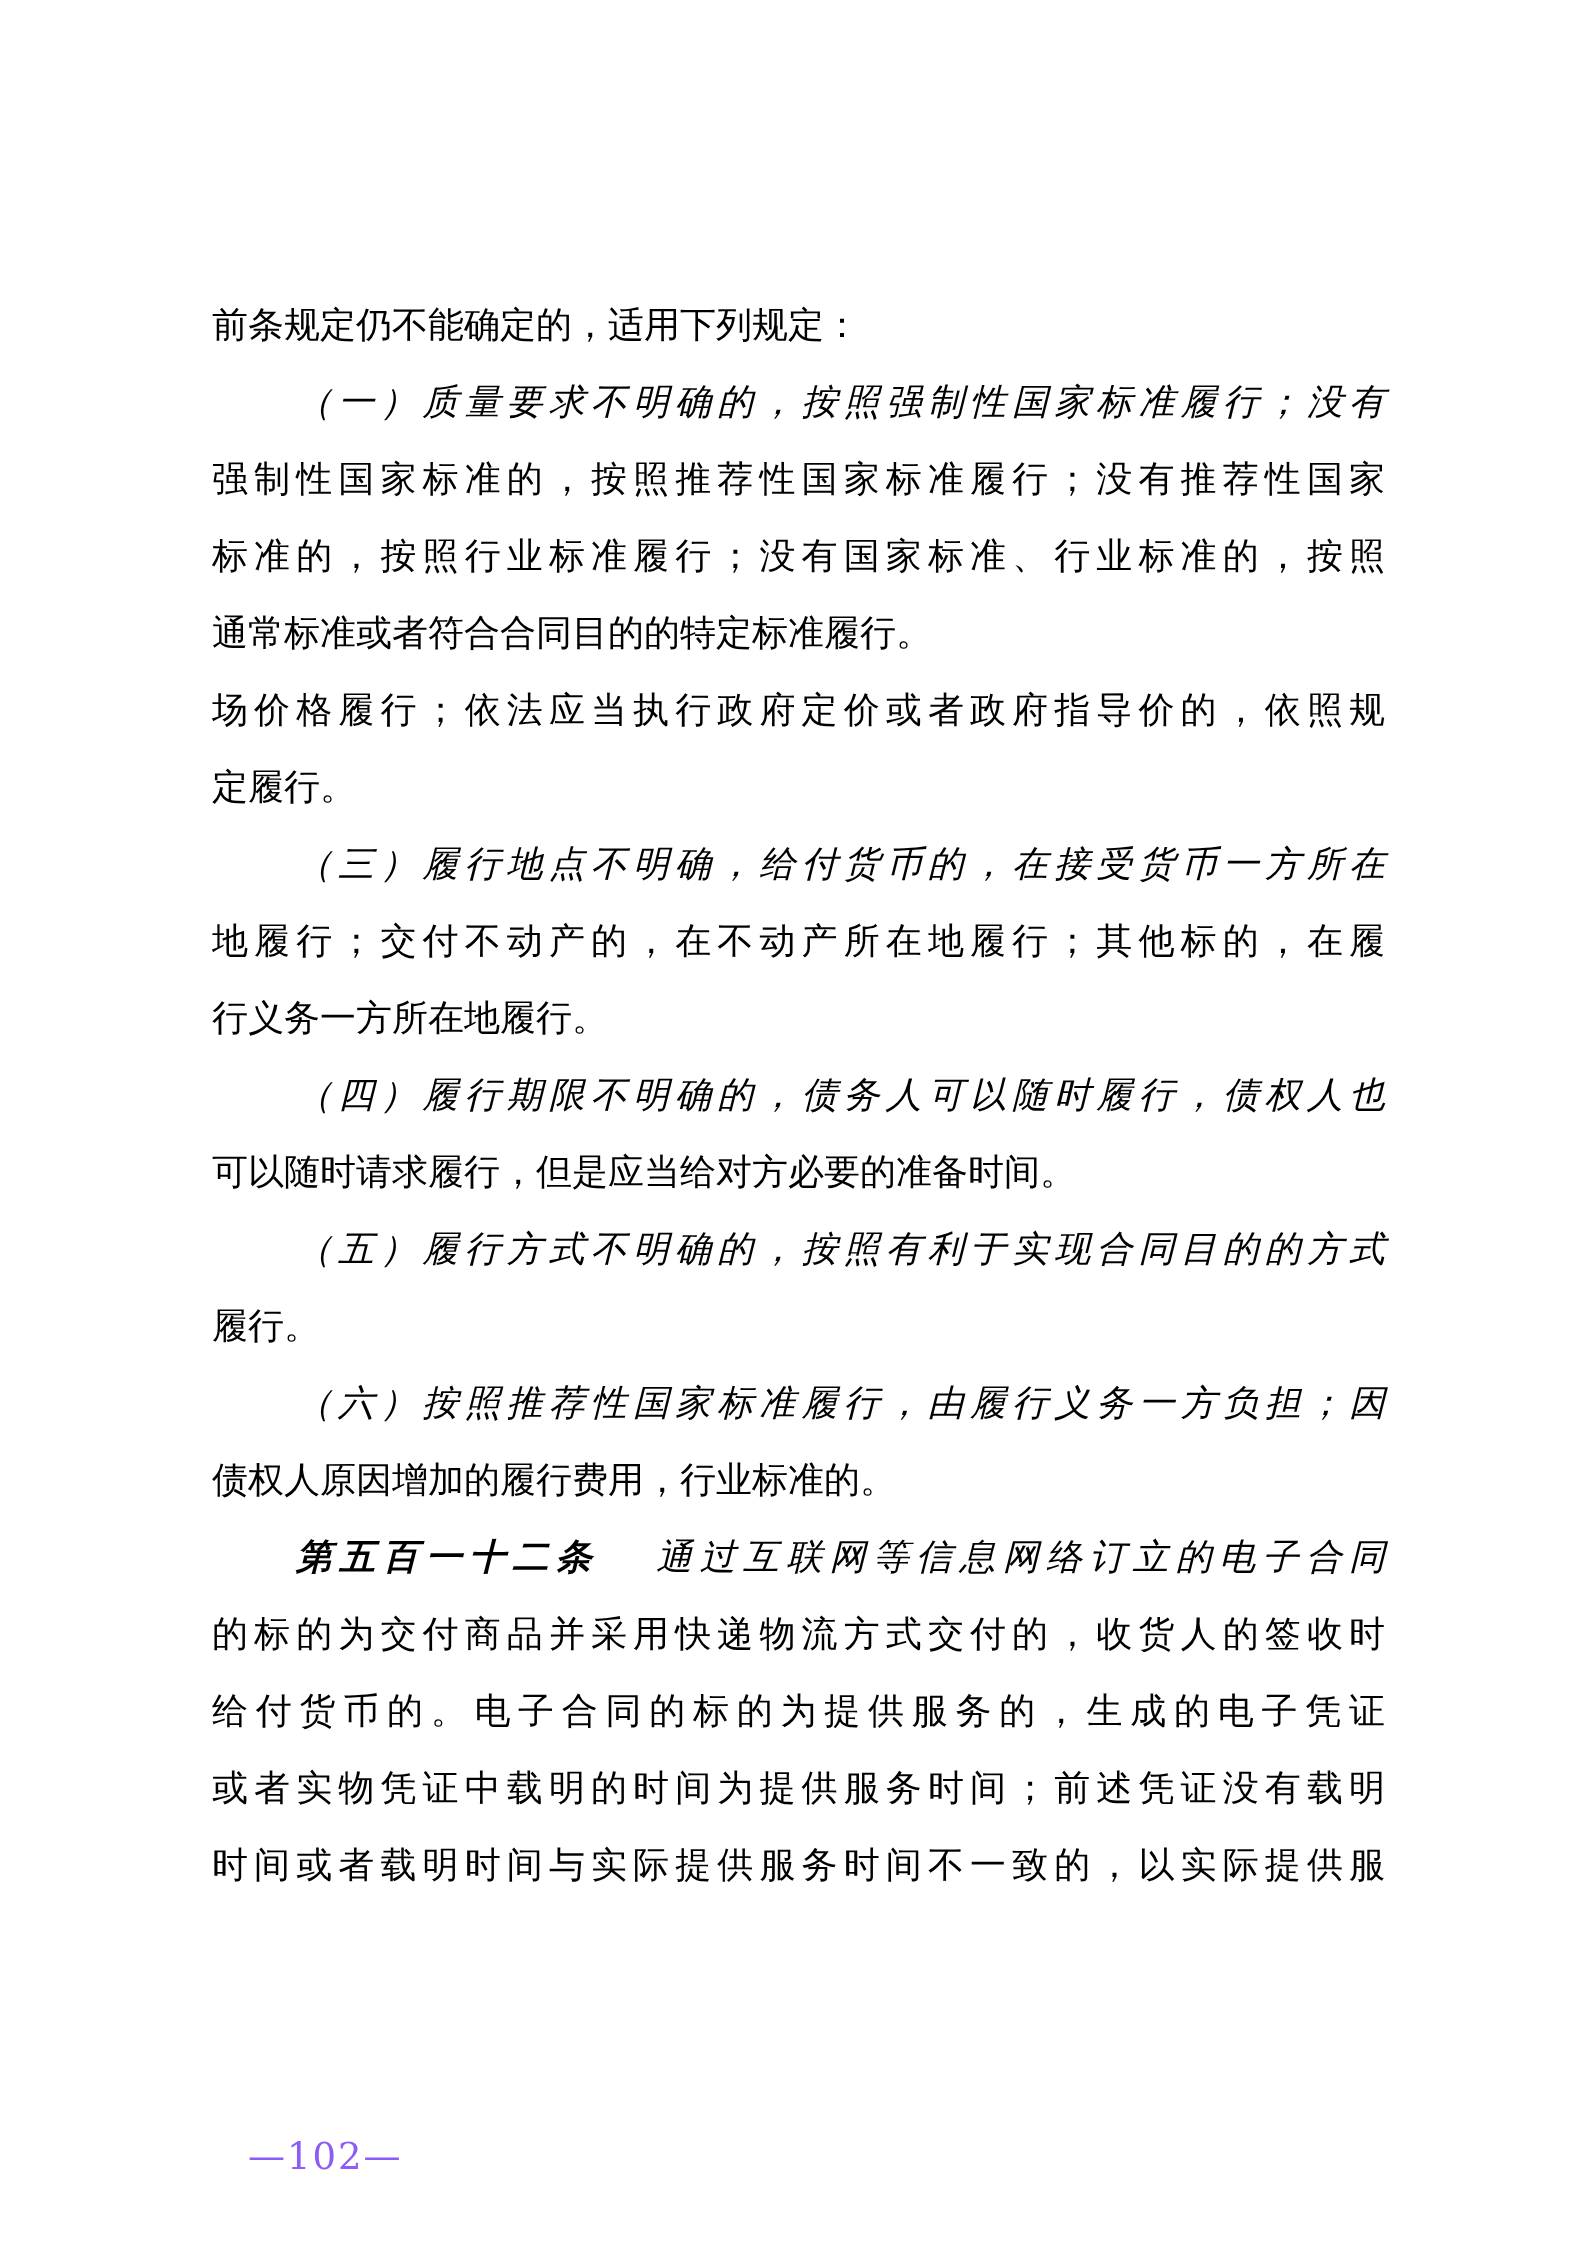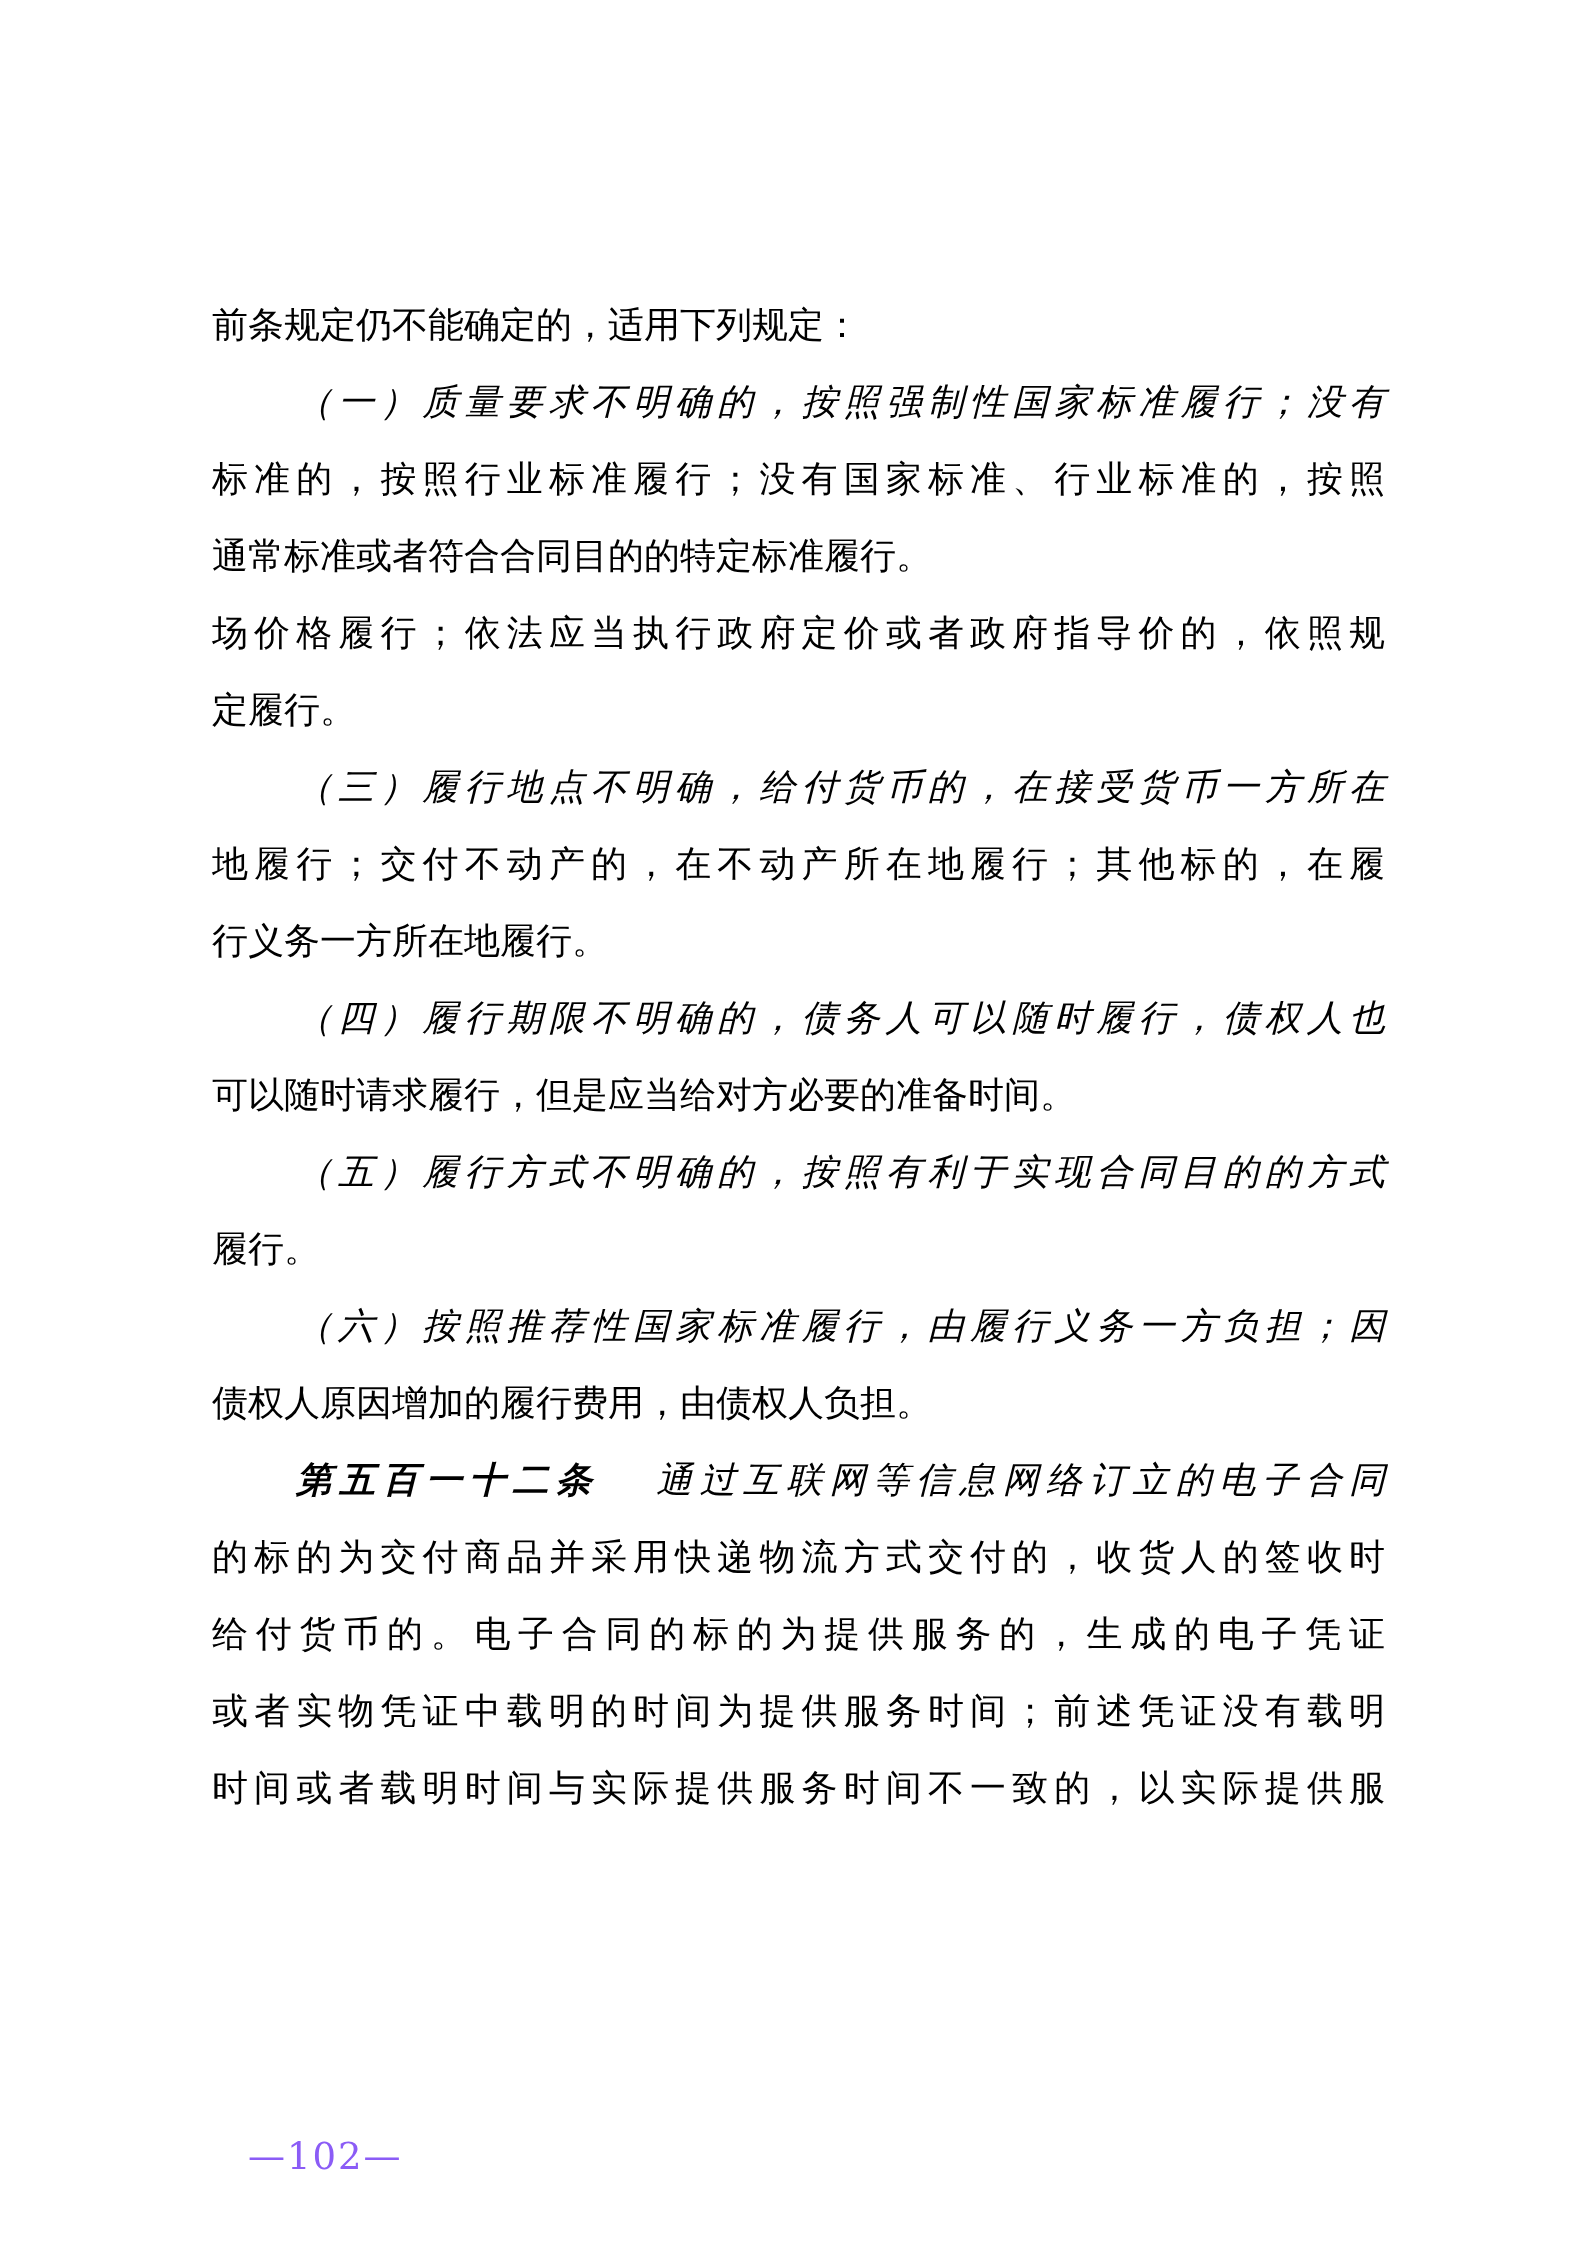--- a/index.html
+++ b/index.html
@@ -64,33 +64,34 @@
     color: #8b5cf6;
   }
 </style>
 </head>
 <body>
 
 <div class="page">
   <div class="text-block" id="text-block">
       <div class="line">前条规定仍不能确定的，适用下列规定：</div>
       <div class="line indent fill">（一）质量要求不明确的，按照强制性国家标准履行；没有</div>
+      <div class="line fill">强制性国家标准的，按照推荐性国家标准履行；没有推荐性国家</div>
       <div class="line fill">标准的，按照行业标准履行；没有国家标准、行业标准的，按照</div>
       <div class="line">通常标准或者符合合同目的的特定标准履行。</div>
       <div class="line fill">场价格履行；依法应当执行政府定价或者政府指导价的，依照规</div>
       <div class="line">定履行。</div>
       <div class="line indent fill">（三）履行地点不明确，给付货币的，在接受货币一方所在</div>
       <div class="line fill">地履行；交付不动产的，在不动产所在地履行；其他标的，在履</div>
       <div class="line">行义务一方所在地履行。</div>
       <div class="line indent fill">（四）履行期限不明确的，债务人可以随时履行，债权人也</div>
       <div class="line">可以随时请求履行，但是应当给对方必要的准备时间。</div>
       <div class="line indent fill">（五）履行方式不明确的，按照有利于实现合同目的的方式</div>
       <div class="line">履行。</div>
       <div class="line indent fill">（六）按照推荐性国家标准履行，由履行义务一方负担；因</div>
-      <div class="line">债权人原因增加的履行费用，由债权人负担。</div>
+      <div class="line">债权人原因增加的履行费用，行业标准的。</div>
       <div class="line indent fill"><span class="article-number">第五百一十二条</span><span class="article-gap"></span><span>通过互联网等信息网络订立的电子合同</span></div>
       <div class="line fill">的标的为交付商品并采用快递物流方式交付的，收货人的签收时</div>
       <div class="line fill">给付货币的。电子合同的标的为提供服务的，生成的电子凭证</div>
       <div class="line fill">或者实物凭证中载明的时间为提供服务时间；前述凭证没有载明</div>
       <div class="line fill">时间或者载明时间与实际提供服务时间不一致的，以实际提供服</div>
     </div>
   <div class="page-number">—102—</div>
 </div>
 
 </body></html>

